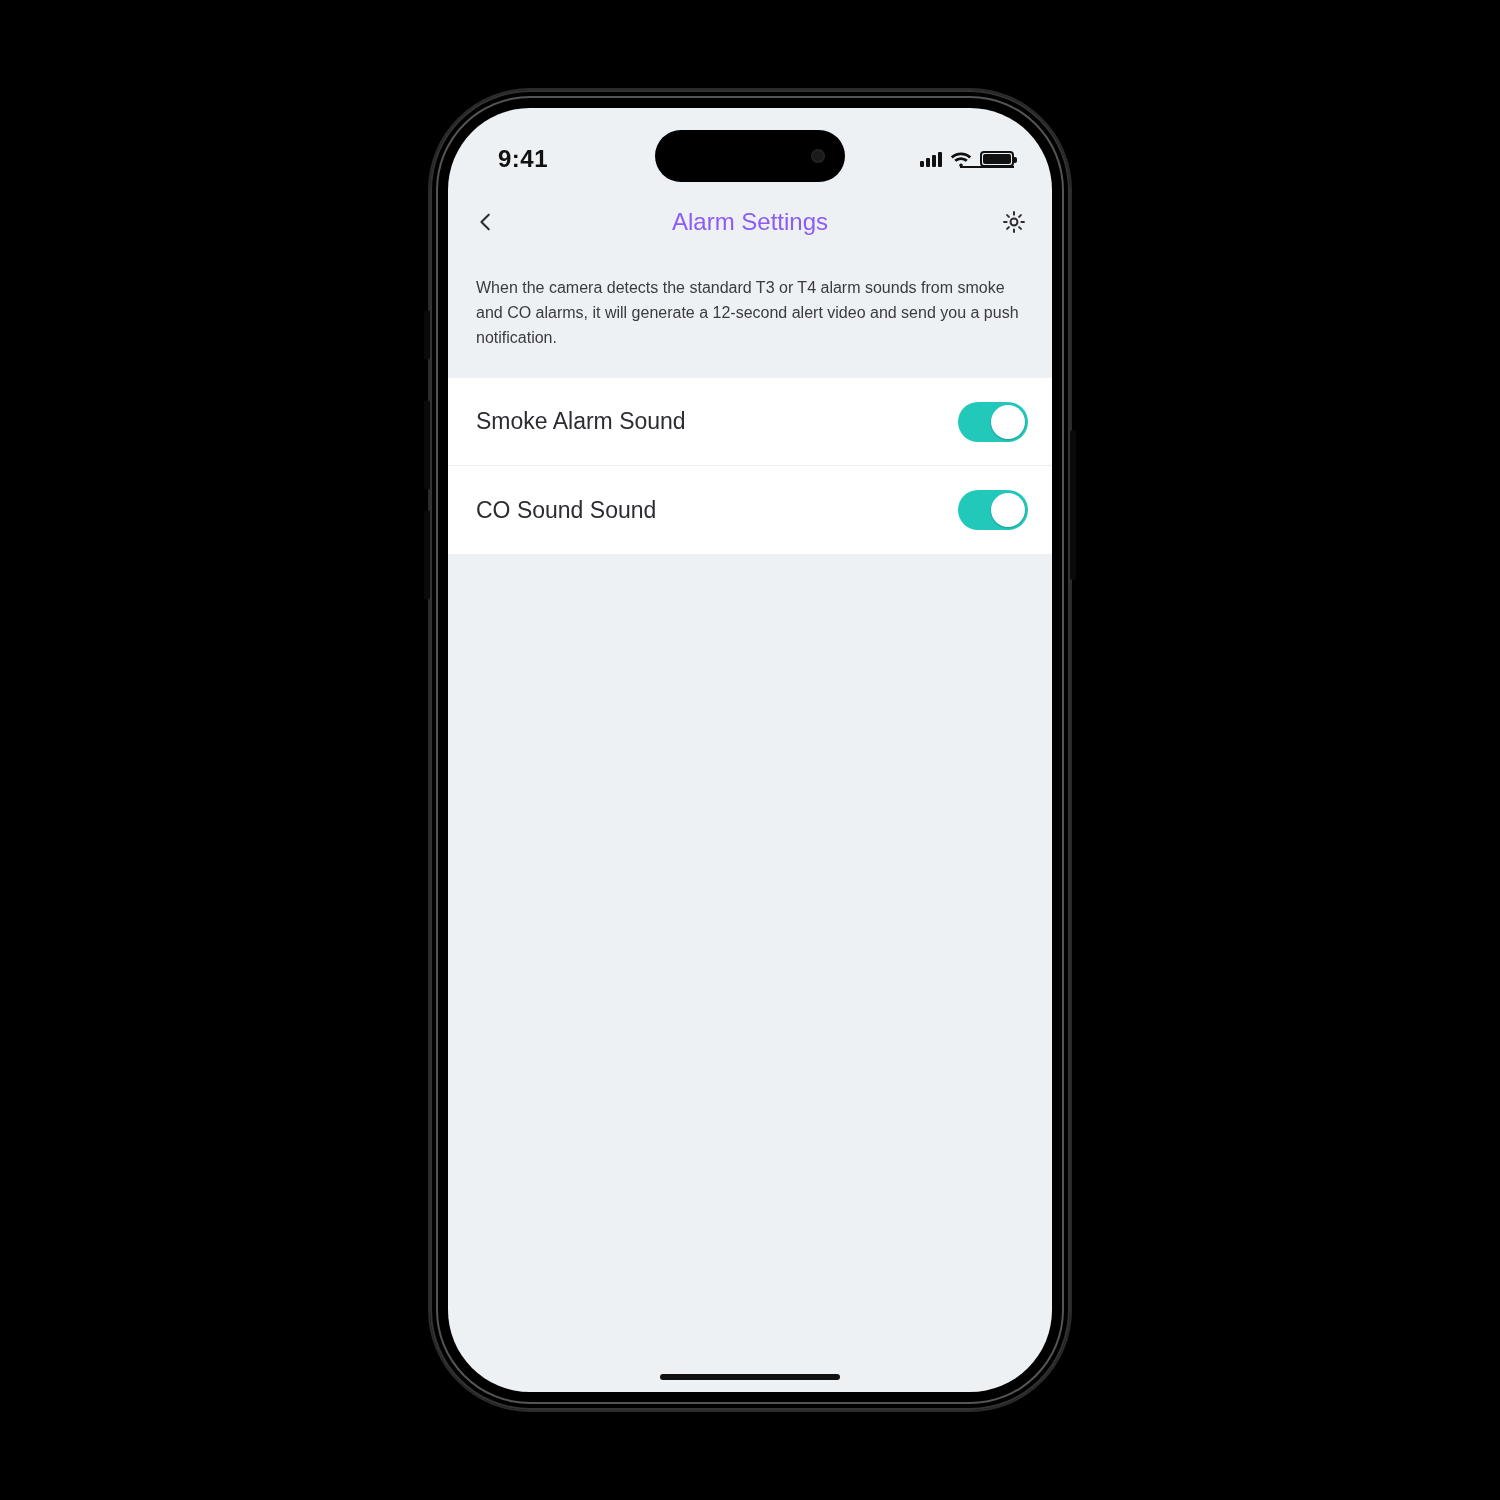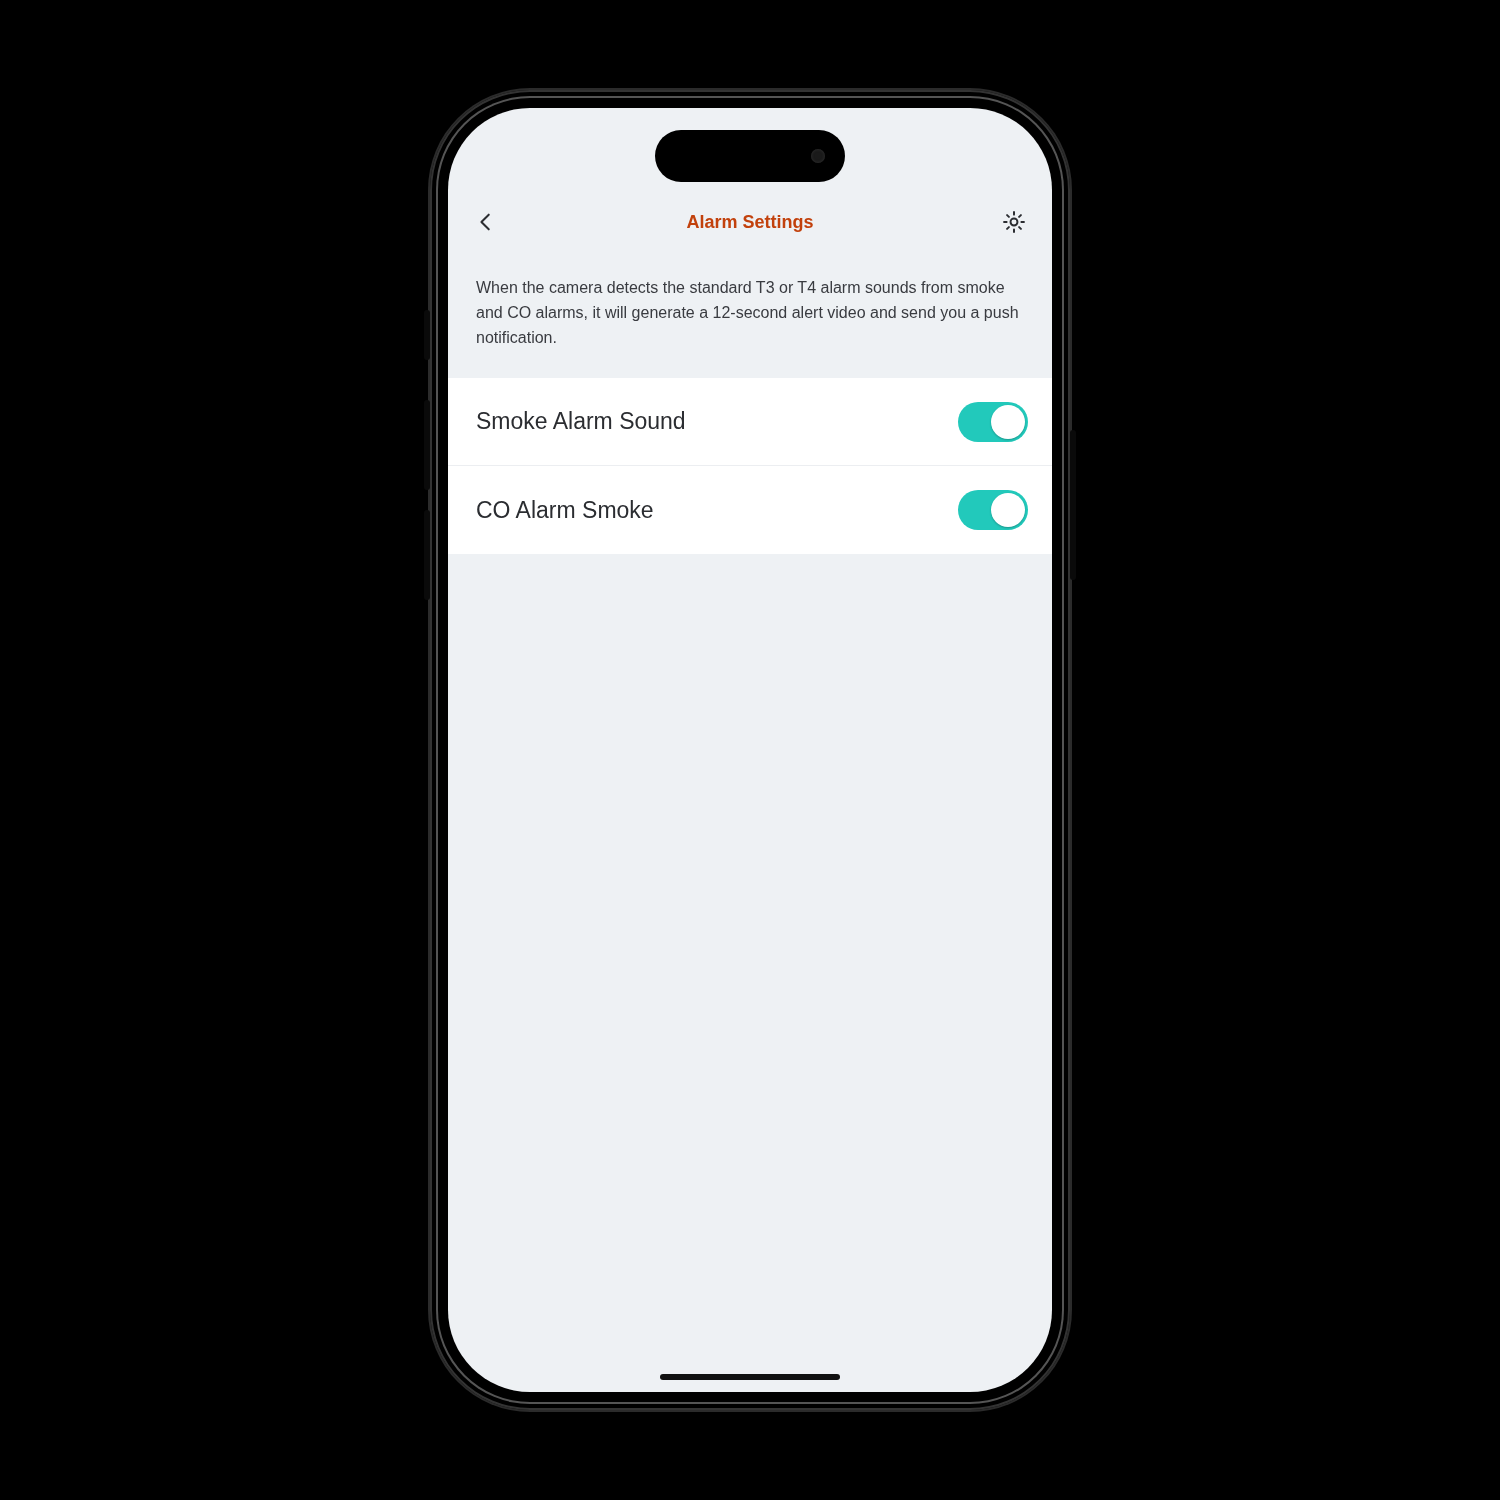--- a/index.html
+++ b/index.html
@@ -94,21 +94,21 @@
   .navbar {
     position:absolute; top:88px; left:0; right:0;
     height:52px;
     display:flex; align-items:center; justify-content:center;
   }
   .nav-back {
     position:absolute; left:22px; top:50%; transform:translateY(-50%);
     width:32px; height:32px; display:flex; align-items:center; justify-content:center;
     color:#2b2d31;
   }
-  .nav-title { font-size:18px; font-weight:700; color:#c2410c; }
+  .nav-title { font-size:24px; font-weight:400; color:#8b5cf6; }
   .nav-gear {
     position:absolute; right:22px; top:50%; transform:translateY(-50%);
     width:32px; height:32px; display:flex; align-items:center; justify-content:center;
     color:#2b2d31;
   }
 
   
   .content { position:absolute; top:150px; left:0; right:0; bottom:0; }
   .description {
     padding: 18px 28px 28px 28px;
@@ -153,20 +153,42 @@
     <div class="btn-side btn-mute"></div>
     <div class="btn-side btn-vol1"></div>
     <div class="btn-side btn-vol2"></div>
     <div class="btn-side btn-power"></div>
 
     <div class="screen">
       <div class="island">
         <span class="dot"></span>
       </div>
 
+      <div class="statusbar">
+        <div class="status-time">9:41</div>
+        <div class="status-right">
+          <div class="signal">
+            <span></span>
+              <span></span>
+              <span></span>
+              <span></span>
+          </div>
+          <div class="wifi">
+            <svg viewBox="0 0 22 16" width="22" height="16">
+              <path d="M11 13.5a1.8 1.8 0 1 0 0 3.6 1.8 1.8 0 0 0 0-3.6z" fill="#111" transform="translate(0,-1)"></path>
+              <path d="M4.2 8.8a10 10 0 0 1 13.6 0l-2 2a7 7 0 0 0-9.6 0z" fill="#111"></path>
+              <path d="M0.8 5.4a15 15 0 0 1 20.4 0l-2 2a12 12 0 0 0-16.4 0z" fill="#111"></path>
+            </svg>
+          </div>
+          <div class="battery">
+            <div class="fill"></div>
+          </div>
+        </div>
+        <div class="status-underline"></div>
+      </div>
 
       <div class="navbar">
         <div class="nav-back">
           <svg viewBox="0 0 24 24" width="22" height="22">
             <path d="M15 4 L7 12 L15 20" stroke="#2b2d31" stroke-width="2.2" fill="none" stroke-linecap="round" stroke-linejoin="round"></path>
           </svg>
         </div>
         <div class="nav-title">Alarm Settings</div>
         <div class="nav-gear">
           <svg viewBox="0 0 24 24" width="26" height="26">
@@ -180,21 +202,21 @@
         <div class="description">When the camera detects the standard T3 or T4 alarm sounds from smoke and CO alarms, it will generate a 12-second alert video and send you a push notification.</div>
 
         <div class="settings-list">
           <div class="row">
             <div class="row-label">Smoke Alarm Sound</div>
             <div class="toggle">
               <div class="knob"></div>
             </div>
           </div>
           <div class="row">
-            <div class="row-label">CO Alarm Smoke</div>
+            <div class="row-label">CO Sound Sound</div>
             <div class="toggle">
               <div class="knob"></div>
             </div>
           </div>
         </div>
       </div>
 
       <div class="home-indicator"></div>
     </div>
   </div>

